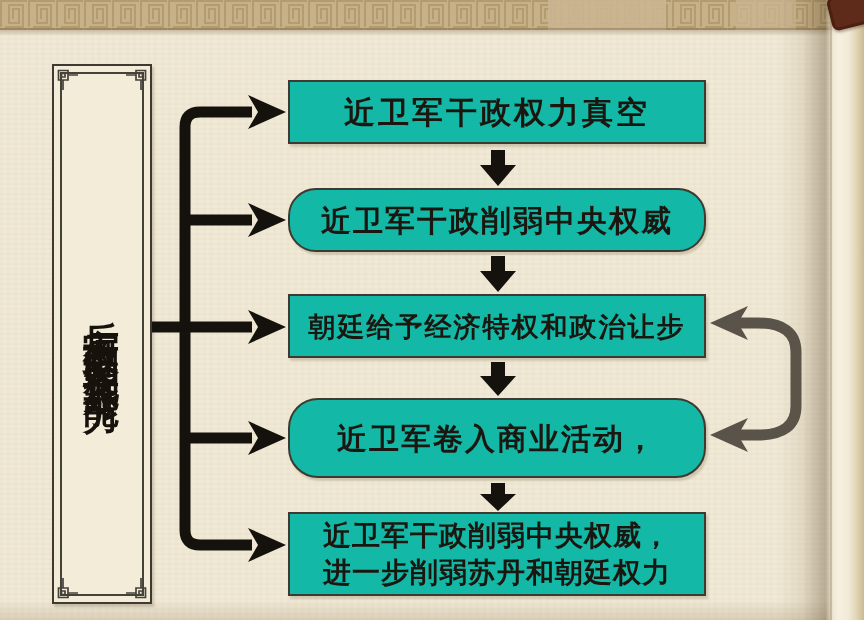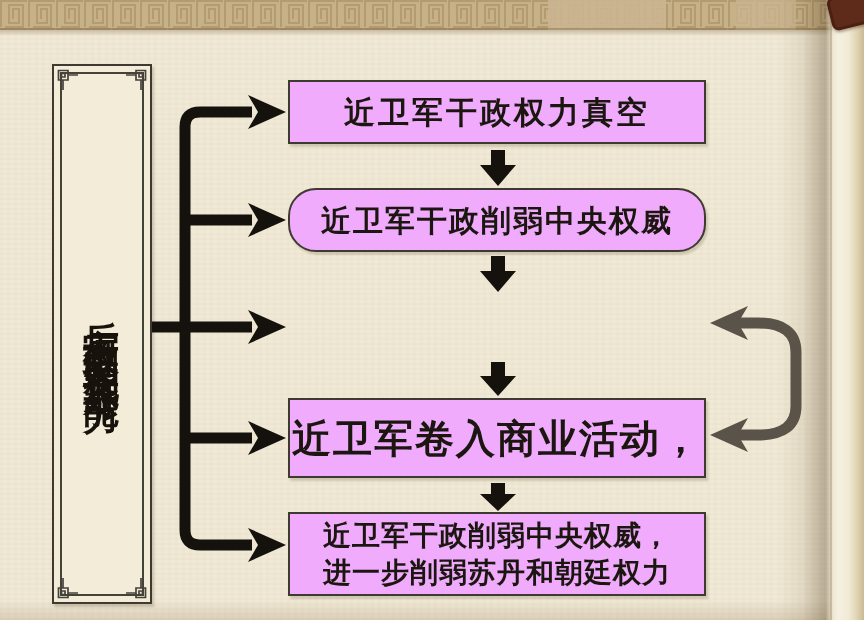--- a/index.html
+++ b/index.html
@@ -35,30 +35,30 @@
   .corner-orn.bl{left:-6px;bottom:-6px;transform:rotate(270deg);}
   .vtitle{
     position:absolute;inset:10px;display:flex;align-items:center;justify-content:center;
     writing-mode:vertical-rl;text-orientation:upright;
     font-size:36px;font-weight:700;letter-spacing:7px;color:#17130c;
     line-height:1;
   }
   
   .fbox{
     position:absolute;left:288px;width:418px;box-sizing:border-box;
-    border:2px solid #3e3a31;background:#f0abfc;
+    border:2px solid #3e3a31;background:#14b8a6;
     display:flex;flex-direction:column;justify-content:center;align-items:center;
     text-align:center;font-weight:700;color:#1b1710;
     box-shadow:2px 3px 2px rgba(100,85,55,0.22);
   }
   .fbox .line{display:block;line-height:37px;}
   #fbox1{top:80px;height:64px;font-size:31px;letter-spacing:3px;}
   #fbox2{top:188px;height:64px;font-size:30px;letter-spacing:2px;border-radius:28px;}
   #fbox3{top:294px;height:64px;font-size:27px;letter-spacing:2px;}
-  #fbox4{top:398px;height:80px;font-size:39px;letter-spacing:2px;}
+  #fbox4{top:398px;height:80px;font-size:30px;letter-spacing:2px;border-radius:30px;}
   #fbox5{top:512px;height:84px;font-size:28px;letter-spacing:1px;}
   
   .fold{
     position:absolute;top:0;right:0;width:86px;height:620px;pointer-events:none;z-index:5;
     background:linear-gradient(to right,
       rgba(110,90,58,0) 0%,
       rgba(110,90,58,0.10) 28%,
       rgba(104,84,52,0.30) 46%,
       rgba(92,74,44,0.38) 55%,
       rgba(240,232,212,0.92) 64%,
@@ -120,20 +120,23 @@
     </div>
     <div class="vtitle">后宫干政制度弱化苏丹能力</div>
   </div>
 
   <div class="fbox" id="fbox1">
     <span class="line">近卫军干政权力真空</span>
   </div>
   <div class="fbox" id="fbox2">
     <span class="line">近卫军干政削弱中央权威</span>
   </div>
+  <div class="fbox" id="fbox3">
+    <span class="line">朝廷给予经济特权和政治让步</span>
+  </div>
   <div class="fbox" id="fbox4">
     <span class="line">近卫军卷入商业活动，</span>
   </div>
   <div class="fbox" id="fbox5">
     <span class="line">近卫军干政削弱中央权威，</span>
     <span class="line">进一步削弱苏丹和朝廷权力</span>
   </div>
 
   <svg class="arrows-svg" width="864" height="620" viewBox="0 0 864 620" xmlns="http://www.w3.org/2000/svg">
 

